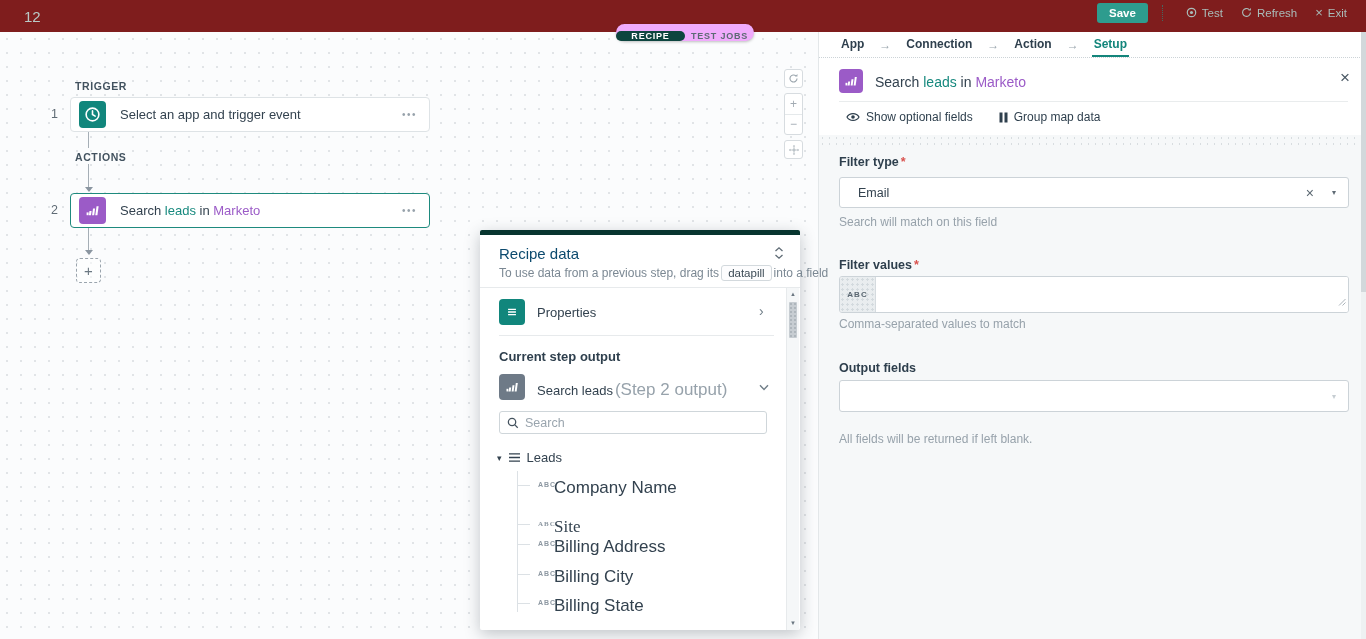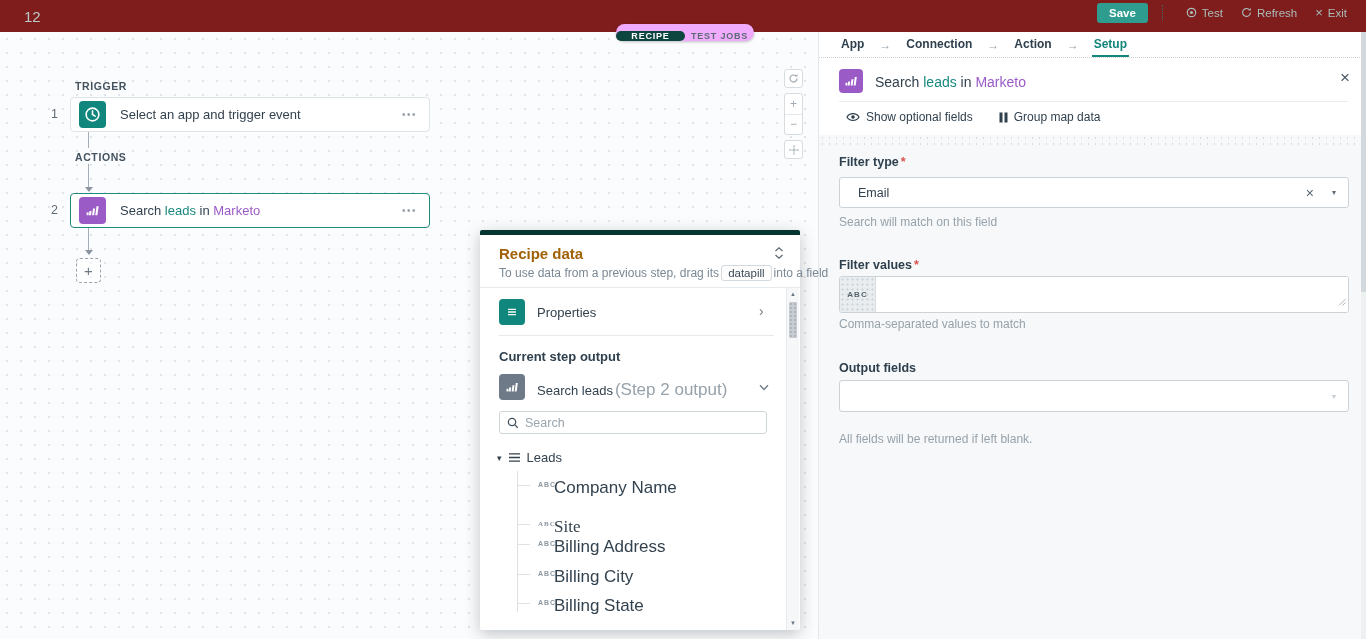--- a/index.html
+++ b/index.html
@@ -36,21 +36,21 @@
   .add-step { position:absolute; left:76px; top:258px; width:25px; height:25px; border:1px dashed #9aa4ad; border-radius:4px; display:flex; align-items:center; justify-content:center; color:#6b7882; font-size:15px; background:rgba(255,255,255,.55); cursor:pointer; }
 
   .cv-btn { position:absolute; left:784px; width:19px; background:#fff; border:1px solid #d7dce0; border-radius:3px; display:flex; align-items:center; justify-content:center; cursor:pointer; color:#9aa5ad; }
   .zoom-group { position:absolute; left:784px; top:93px; width:19px; height:42px; background:#fff; border:1px solid #d7dce0; border-radius:3px; display:flex; flex-direction:column; }
   .zoom-half { flex:1; display:flex; align-items:center; justify-content:center; color:#a2abb3; font-size:12px; cursor:pointer; }
   .zoom-half:first-child { border-bottom:1px solid #e5e9eb; }
 
   
   .rd-panel { position:absolute; left:480px; top:230px; width:320px; height:400px; background:#fff; box-shadow:0 4px 16px rgba(40,50,60,.28); border-radius:2px; z-index:20; }
   .rd-topstrip { position:absolute; left:0; top:0; width:100%; height:5px; background:#07352F; border-radius:2px 2px 0 0; }
-  .rd-title { position:absolute; left:19px; top:15px; font-size:15px; font-weight:bold; color:#a16207; }
+  .rd-title { position:absolute; left:19px; top:15px; font-size:15px; font-weight:normal; color:#0c4a6e; }
   .rd-collapse { position:absolute; right:16px; top:16px; cursor:pointer; }
   .rd-hint { position:absolute; left:19px; top:35px; font-size:12px; color:#7b8893; white-space:nowrap; }
   .pill-chip { display:inline-block; border:1px solid #d3d9dd; border-radius:3px; padding:1px 6px; color:#3c4a55; font-size:11.5px; background:#fdfdfe; margin:0 2px; }
   .rd-div1 { position:absolute; left:0; top:57px; width:100%; border-bottom:1px solid #e7eaec; }
   .rd-row-icon { position:absolute; left:19px; width:26px; height:26px; border-radius:4px; display:flex; align-items:center; justify-content:center; }
   .rd-row-label { position:absolute; left:57px; font-size:13px; color:#33424F; }
   .rd-chevron { position:absolute; left:279px; color:#707e88; cursor:pointer; }
   .rd-div2 { position:absolute; left:19px; right:26px; top:105px; border-bottom:1px solid #e7eaec; }
   .rd-sec-label { position:absolute; left:19px; top:119px; font-size:13px; font-weight:bold; color:#2e3f4d; }
   .rd-note { font-size:17px; color:#97a2ab; margin-left:2px; font-weight:normal; }

